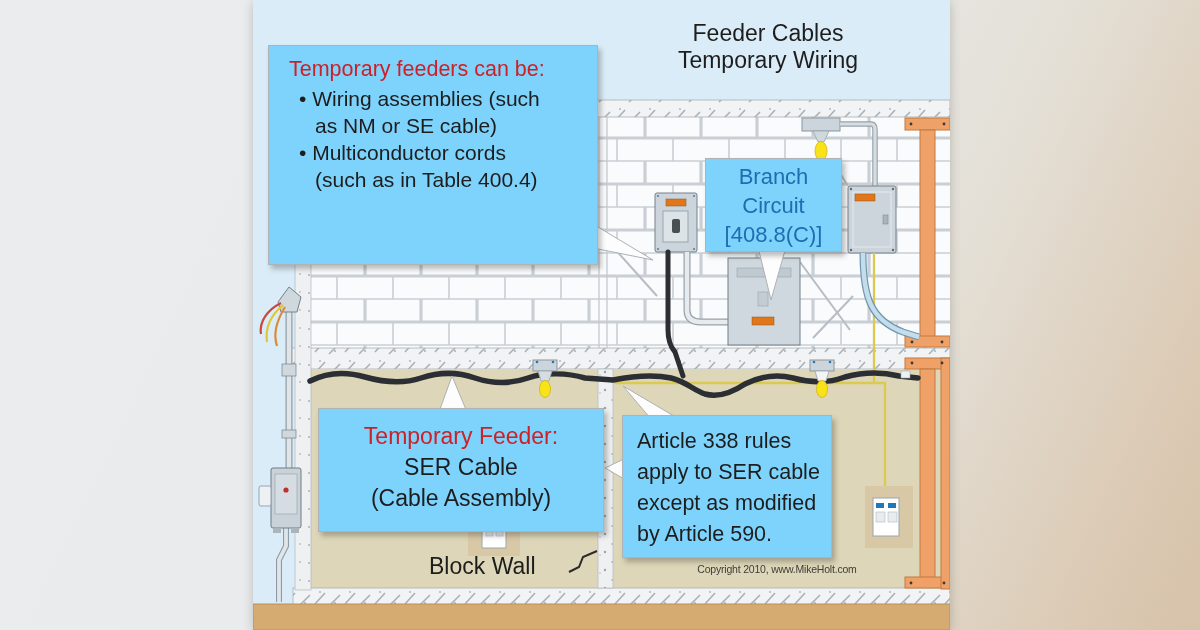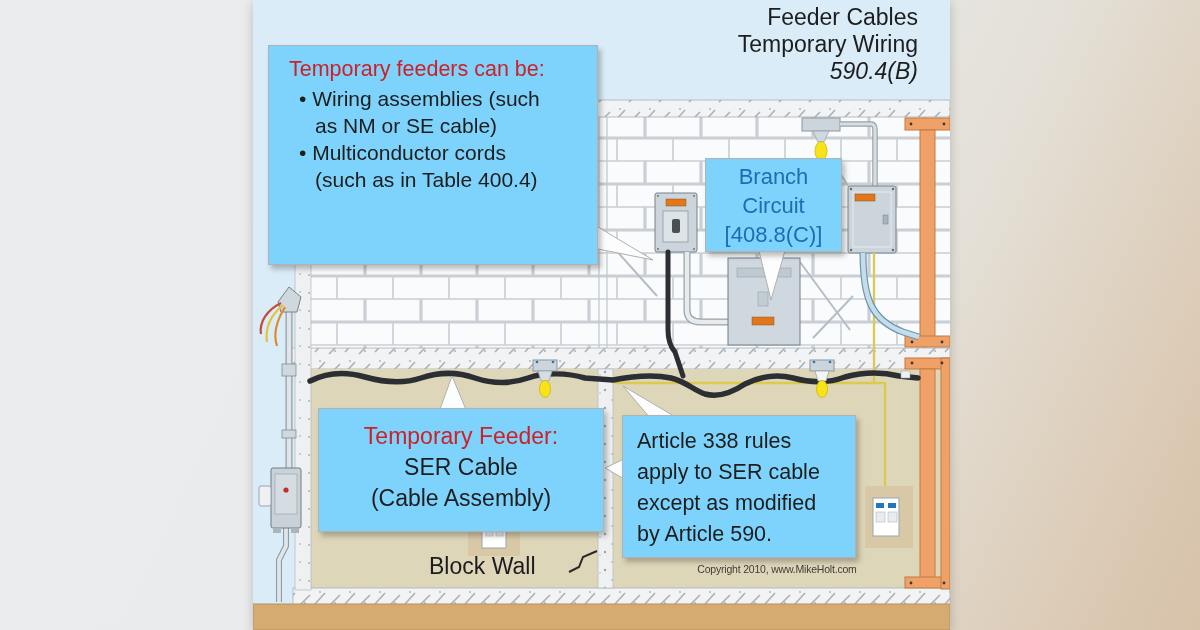--- a/index.html
+++ b/index.html
@@ -9,39 +9,39 @@
     background:linear-gradient(115deg,#ebecee 0%,#eaebed 50%,#e4e0d7 72%,#dbc9b3 92%,#d7c2aa 100%);
   }
   .canvas{position:relative;width:1200px;height:630px;}
   .panel{
     position:absolute;left:253px;top:0;width:697px;height:630px;
     box-shadow:0 2px 10px rgba(70,70,70,.28);
     background:#daecf8;
   }
   .panel svg{position:absolute;left:0;top:0;}
   .diagram-title{
-    position:absolute;left:365px;top:4px;width:300px;z-index:6;
-    text-align:right;font-size:23px;line-height:27px;color:#1d1d1d;
+    position:absolute;left:365px;top:20px;width:300px;z-index:6;
+    text-align:center;font-size:23px;line-height:27px;color:#1d1d1d;
   }
   .diagram-title .t3{font-style:italic;}
   .callout{
     position:absolute;z-index:5;background:#7dd3fc;
     border:1px solid #b0b3b6;box-shadow:3px 4px 5px rgba(40,40,40,.30);
     color:#1d1d1d;box-sizing:border-box;
   }
   .preline{white-space:pre-line;}
   .co-feeders{left:15px;top:45px;width:330px;height:220px;padding:10px 8px 8px 16px;}
   .co-feeders .heading{color:#cc2127;font-size:21.5px;line-height:26px;margin:0 0 3px 4px;}
   .co-feeders .bullet{font-size:21px;line-height:27px;padding-left:30px;text-indent:-16px;}
   .co-branch{left:452px;top:158px;width:137px;height:94px;padding:3px 2px;
     text-align:center;color:#1b6fb0;font-size:22px;line-height:29px;}
   .co-temp{left:65px;top:408px;width:286px;height:124px;padding:12px 4px;text-align:center;}
   .co-temp .heading{color:#cc2127;font-size:23px;line-height:31px;}
   .co-temp .body{font-size:23px;line-height:31px;text-align:center;}
-  .co-article{left:369px;top:415px;width:234px;height:143px;padding:10px 6px 8px 14px;
+  .co-article{left:369px;top:415px;width:210px;height:143px;padding:10px 6px 8px 14px;
     font-size:21.5px;line-height:31px;}
   .block-wall-label{position:absolute;left:176px;top:553px;z-index:6;font-size:23px;color:#1d1d1d;}
   .copyright{position:absolute;left:424px;top:563px;width:200px;z-index:6;
     text-align:center;font-size:10.5px;letter-spacing:-0.2px;color:#3d3d38;}
 </style>
 </head>
 <body>
 
 <div class="canvas">
   <div class="panel">
@@ -236,21 +236,20 @@
         <polygon points="398,419 426,419 370,386"></polygon>
         <polygon points="373,458 373,480 352,468"></polygon>
       </g>
 
       <polyline points="316,572 326,567 330,557 344,551" fill="none" stroke="#2a2a2a" stroke-width="2"></polyline>
     </svg>
 
     <div class="diagram-title">
       <div class="t1">Feeder Cables</div>
       <div class="t2">Temporary Wiring</div>
-      <div class="t3">590.4(B)</div>
     </div>
 
     <div class="callout co-feeders">
       <div class="heading">Temporary feeders can be:</div>
       <div class="bullet preline">• Wiring assemblies (such
 as NM or SE cable)</div>
       <div class="bullet preline">• Multiconductor cords
 (such as in Table 400.4)</div>
     </div>
 

